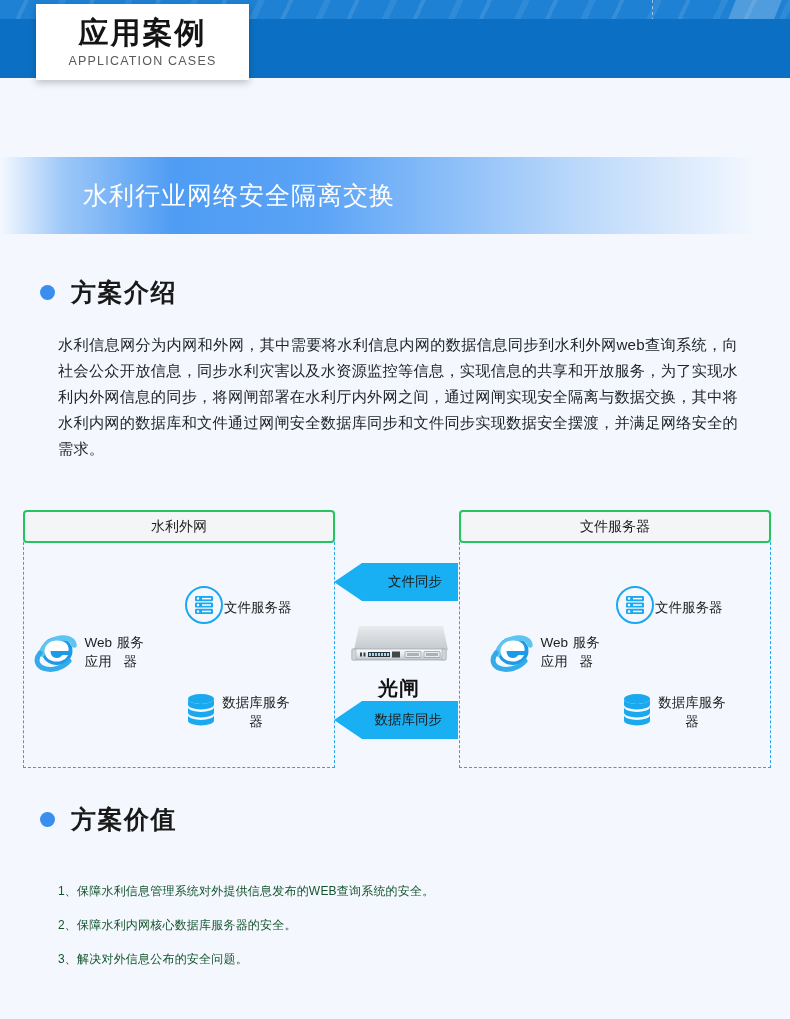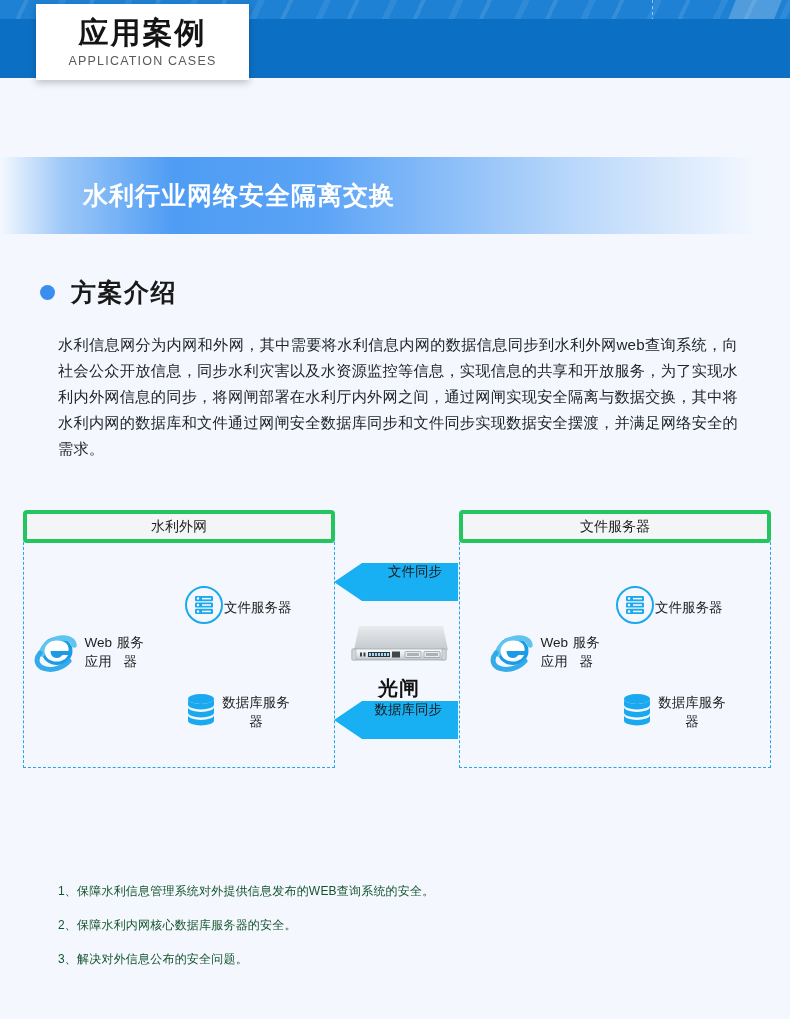--- a/index.html
+++ b/index.html
@@ -98,21 +98,21 @@
         #4e9cf4 22%,
         #5aa3f6 40%,
         rgba(110,174,246,0.45) 72%,
         rgba(160,201,248,0.00) 96%);
     display: flex;
     align-items: center;
   }
   .sect-bar-text {
     margin-left: 83px;
     font-size: 25px;
-    font-weight: bold;
+    font-weight: normal;
     color: #ffffff;
     letter-spacing: 1px;
   }
 
   
   .head {
     position: absolute;
     display: flex;
     align-items: center;
     gap: 16px;
@@ -156,21 +156,21 @@
     width: 312px;
     height: 258px;
   }
   #box-outer { left: 23px; }
   #box-inner { left: 459px; }
 
   .net-head {
     position: relative;
     width: 100%;
     height: 33px;
-    border: 4px solid #22c55e;
+    border: 2px solid #22c55e;
     border-radius: 4px;
     background: #f3f5f7;
     display: flex;
     align-items: center;
     justify-content: center;
     font-size: 14px;
     color: #1c1c1c;
     z-index: 3;
   }
   .net-body {
@@ -208,20 +208,21 @@
   .center-col {
     position: absolute;
     left: 334px; top: 0;
     width: 124px; height: 272px;
   }
   .arrow {
     position: absolute;
     left: 0;
     width: 124px; height: 38px;
     display: flex;
+    align-items: center;
     justify-content: flex-end;
     padding-right: 6px;
     background: #18b0f3;
     clip-path: polygon(28px 0, 124px 0, 124px 38px, 28px 38px, 28px 38px, 0 19px, 28px 0);
     font-size: 13.5px;
     color: #1a1a1a;
   }
   .arrow span { margin-right: 10px; }
   #arrow-file { top: 58px; }
   #arrow-db   { top: 196px; }
@@ -430,20 +431,24 @@
             </svg>
           </span>
           <span>数据库服务器</span>
         </div>
 
       </div>
     </div>
 
   </div>
 
+  <div class="head" id="head-value">
+    <span class="head-dot"></span>
+    <span class="head-text">方案价值</span>
+  </div>
 
   <div class="vlist">
     <div class="vitem">1、保障水利信息管理系统对外提供信息发布的WEB查询系统的安全。</div>
     <div class="vitem">2、保障水利内网核心数据库服务器的安全。</div>
     <div class="vitem">3、解决对外信息公布的安全问题。</div>
   </div>
 
 </div>
 
 </body></html>

